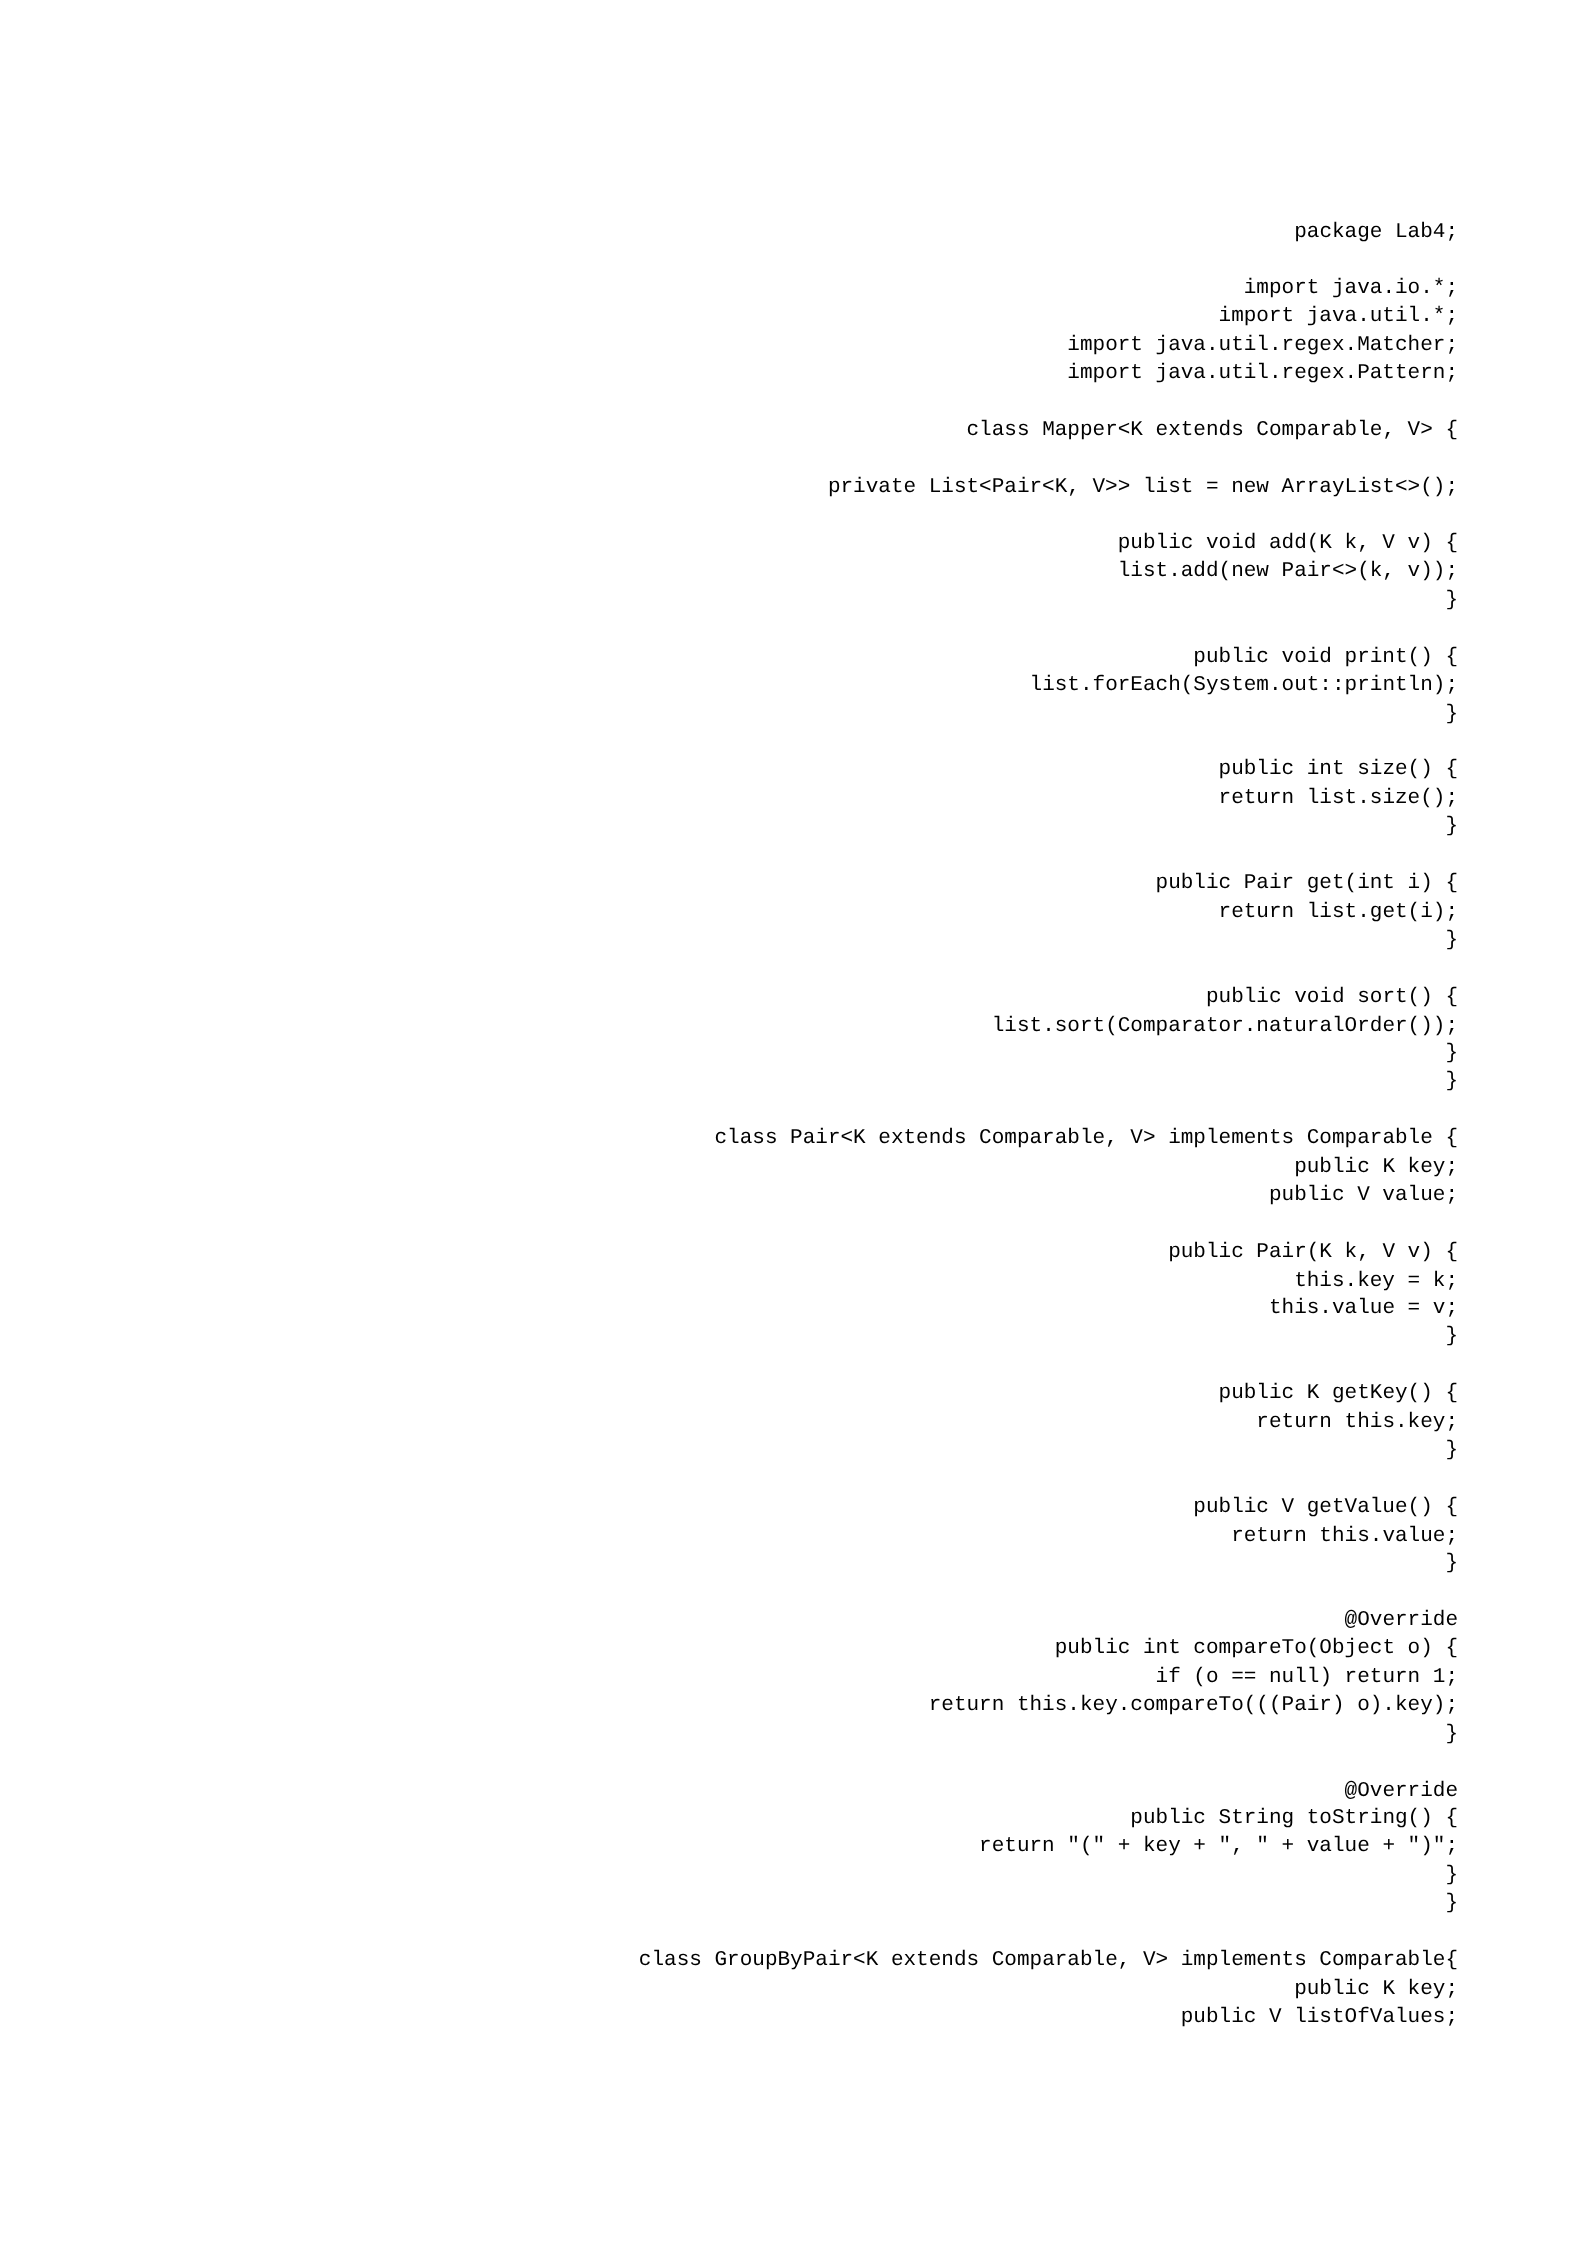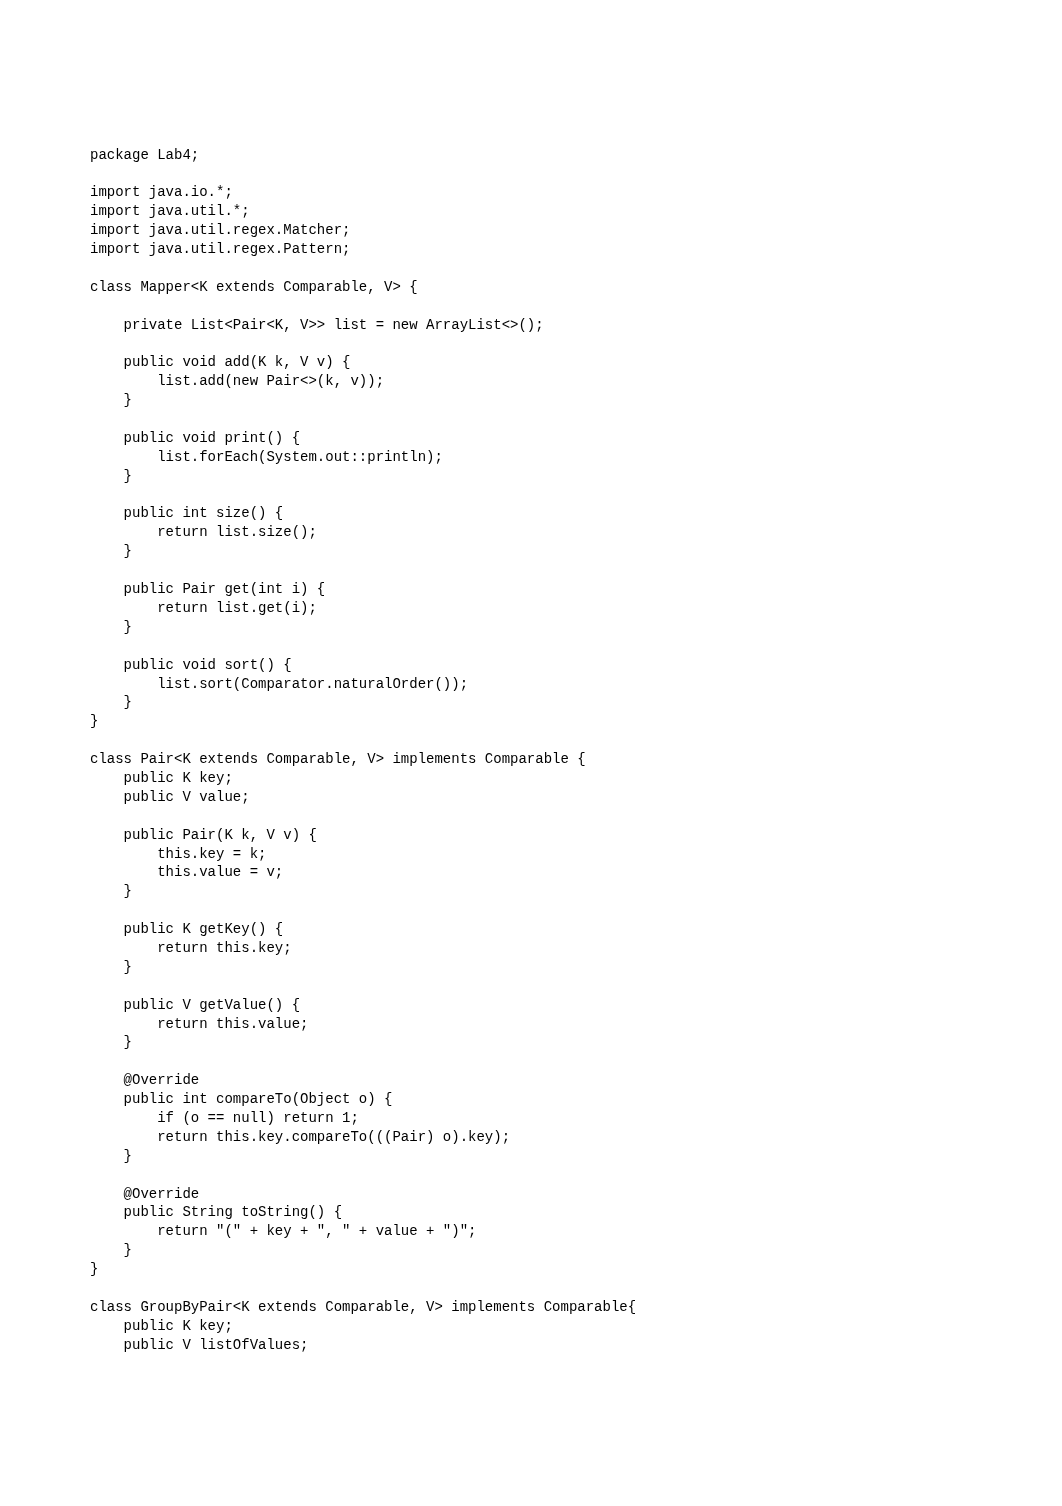--- a/index.html
+++ b/index.html
@@ -13,20 +13,21 @@
     box-sizing: border-box;
     padding: 70px 90px;
     font-family: "Courier New", Courier, monospace;
     font-size: 14px;
     line-height: 1.35;
     color: #000000;
     white-space: pre;
   }
   .code-block {
     white-space: pre;
+    text-align: right;
   }
 </style>
 </head>
 <body>
 
 
 
 <div class="code-block">package Lab4;
 
 import java.io.*;

